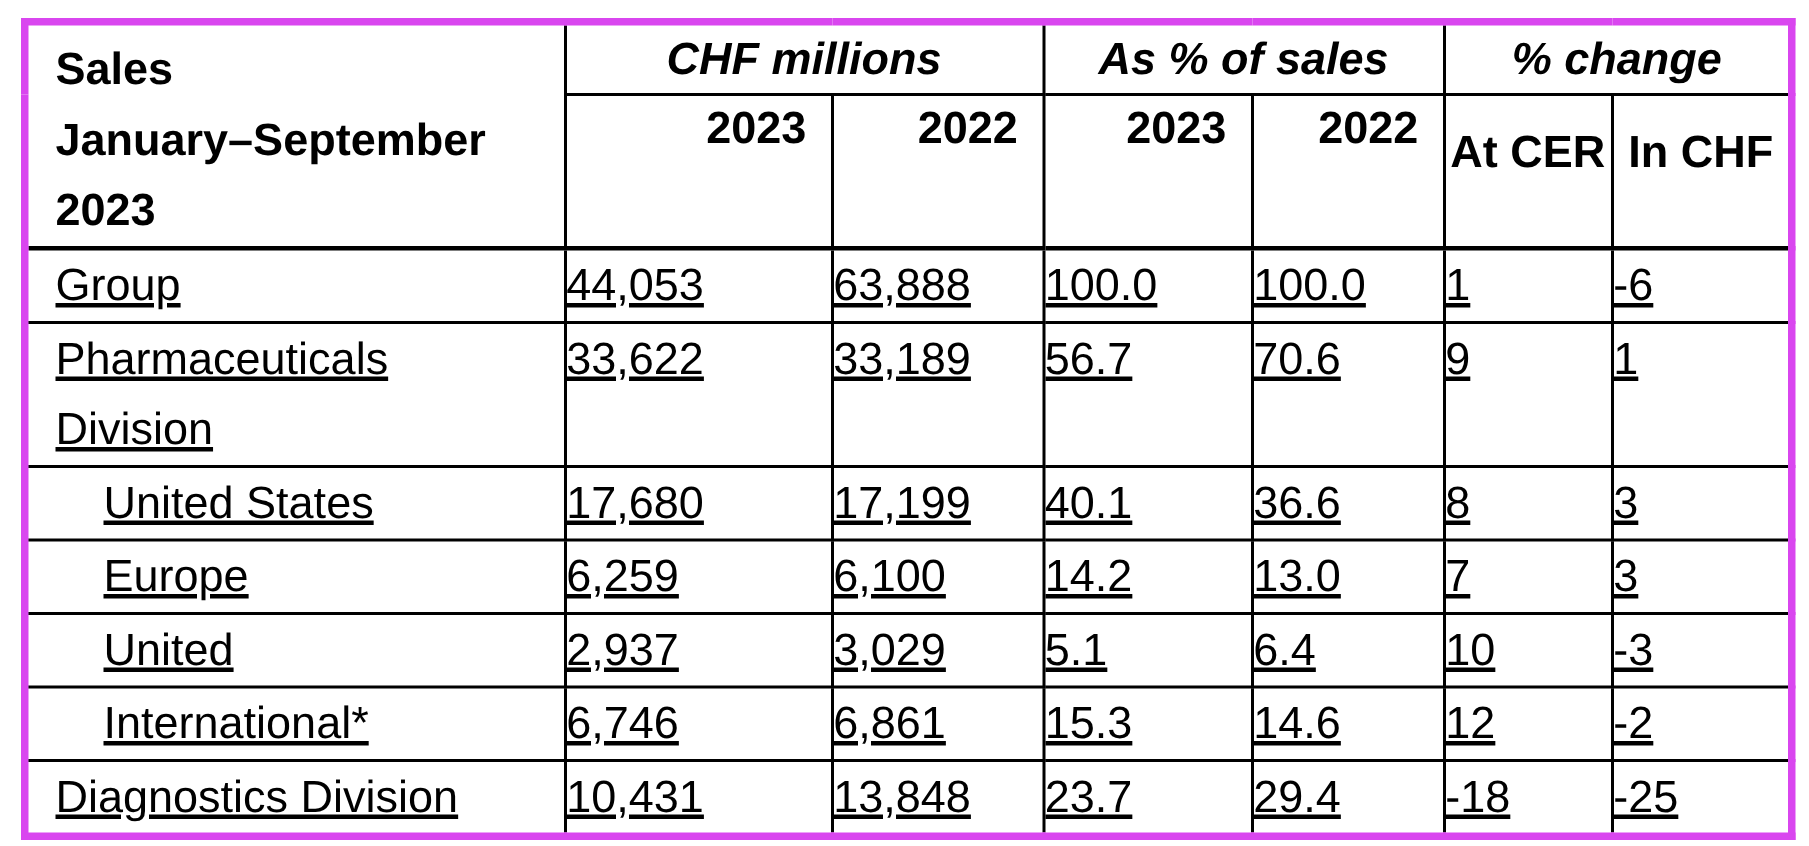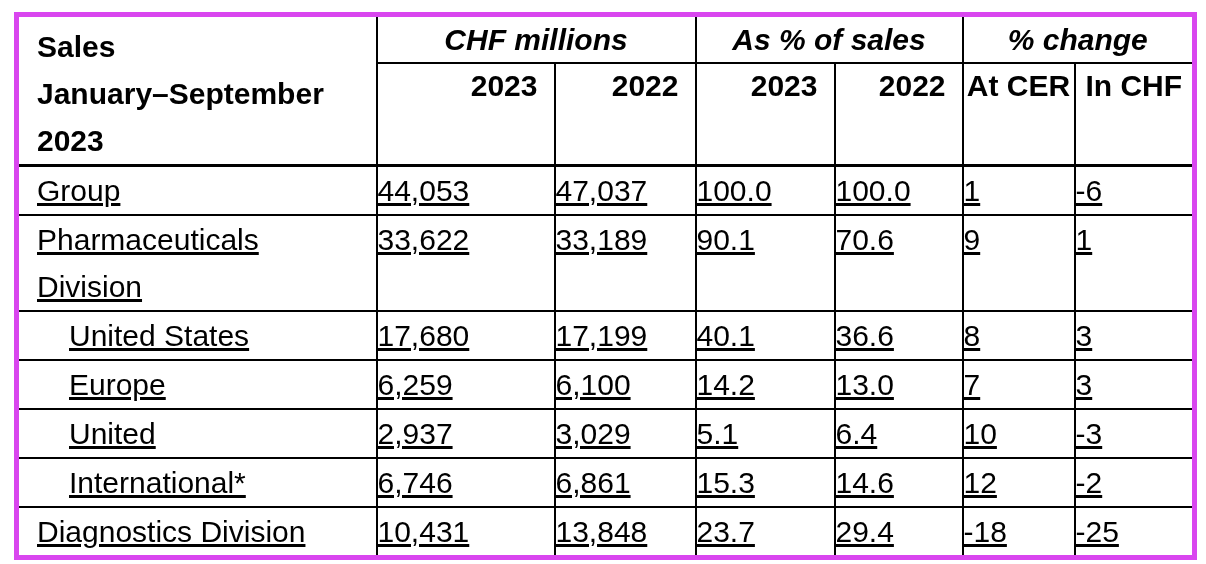--- a/index.html
+++ b/index.html
@@ -58,21 +58,21 @@
     vertical-align: top;
     line-height: 44px;
     border-bottom: 3px solid #000;
   }
   tr.h2 th.yr {
     text-align: right;
     padding-right: 16px;
   }
   tr.h2 th.chg {
     text-align: center;
-    padding: 0 2px;
+    padding: 16px 2px;
   }
   
   tbody td {
     border-top: 0;
     border-bottom: 0;
     vertical-align: top;
     line-height: 47px;
   }
   tbody tr { height: 48px; text-decoration: underline; }
   td.lbl {
@@ -114,31 +114,31 @@
         <th class="yr">2023</th>
         <th class="yr">2022</th>
         <th class="chg">At CER</th>
         <th class="chg">In CHF</th>
       </tr>
     </thead>
     <tbody>
       <tr>
         <td class="lbl">Group</td>
         <td class="num">44,053</td>
-        <td class="num">47,037</td>
+        <td class="num">63,888</td>
         <td class="num">100.0</td>
         <td class="num">100.0</td>
         <td class="num">1</td>
         <td class="num">-6</td>
       </tr>
       <tr>
         <td class="lbl">Pharmaceuticals Division</td>
         <td class="num">33,622</td>
         <td class="num">33,189</td>
-        <td class="num">90.1</td>
+        <td class="num">56.7</td>
         <td class="num">70.6</td>
         <td class="num">9</td>
         <td class="num">1</td>
       </tr>
       <tr class="indent">
         <td class="lbl">United States</td>
         <td class="num">17,680</td>
         <td class="num">17,199</td>
         <td class="num">40.1</td>
         <td class="num">36.6</td>

